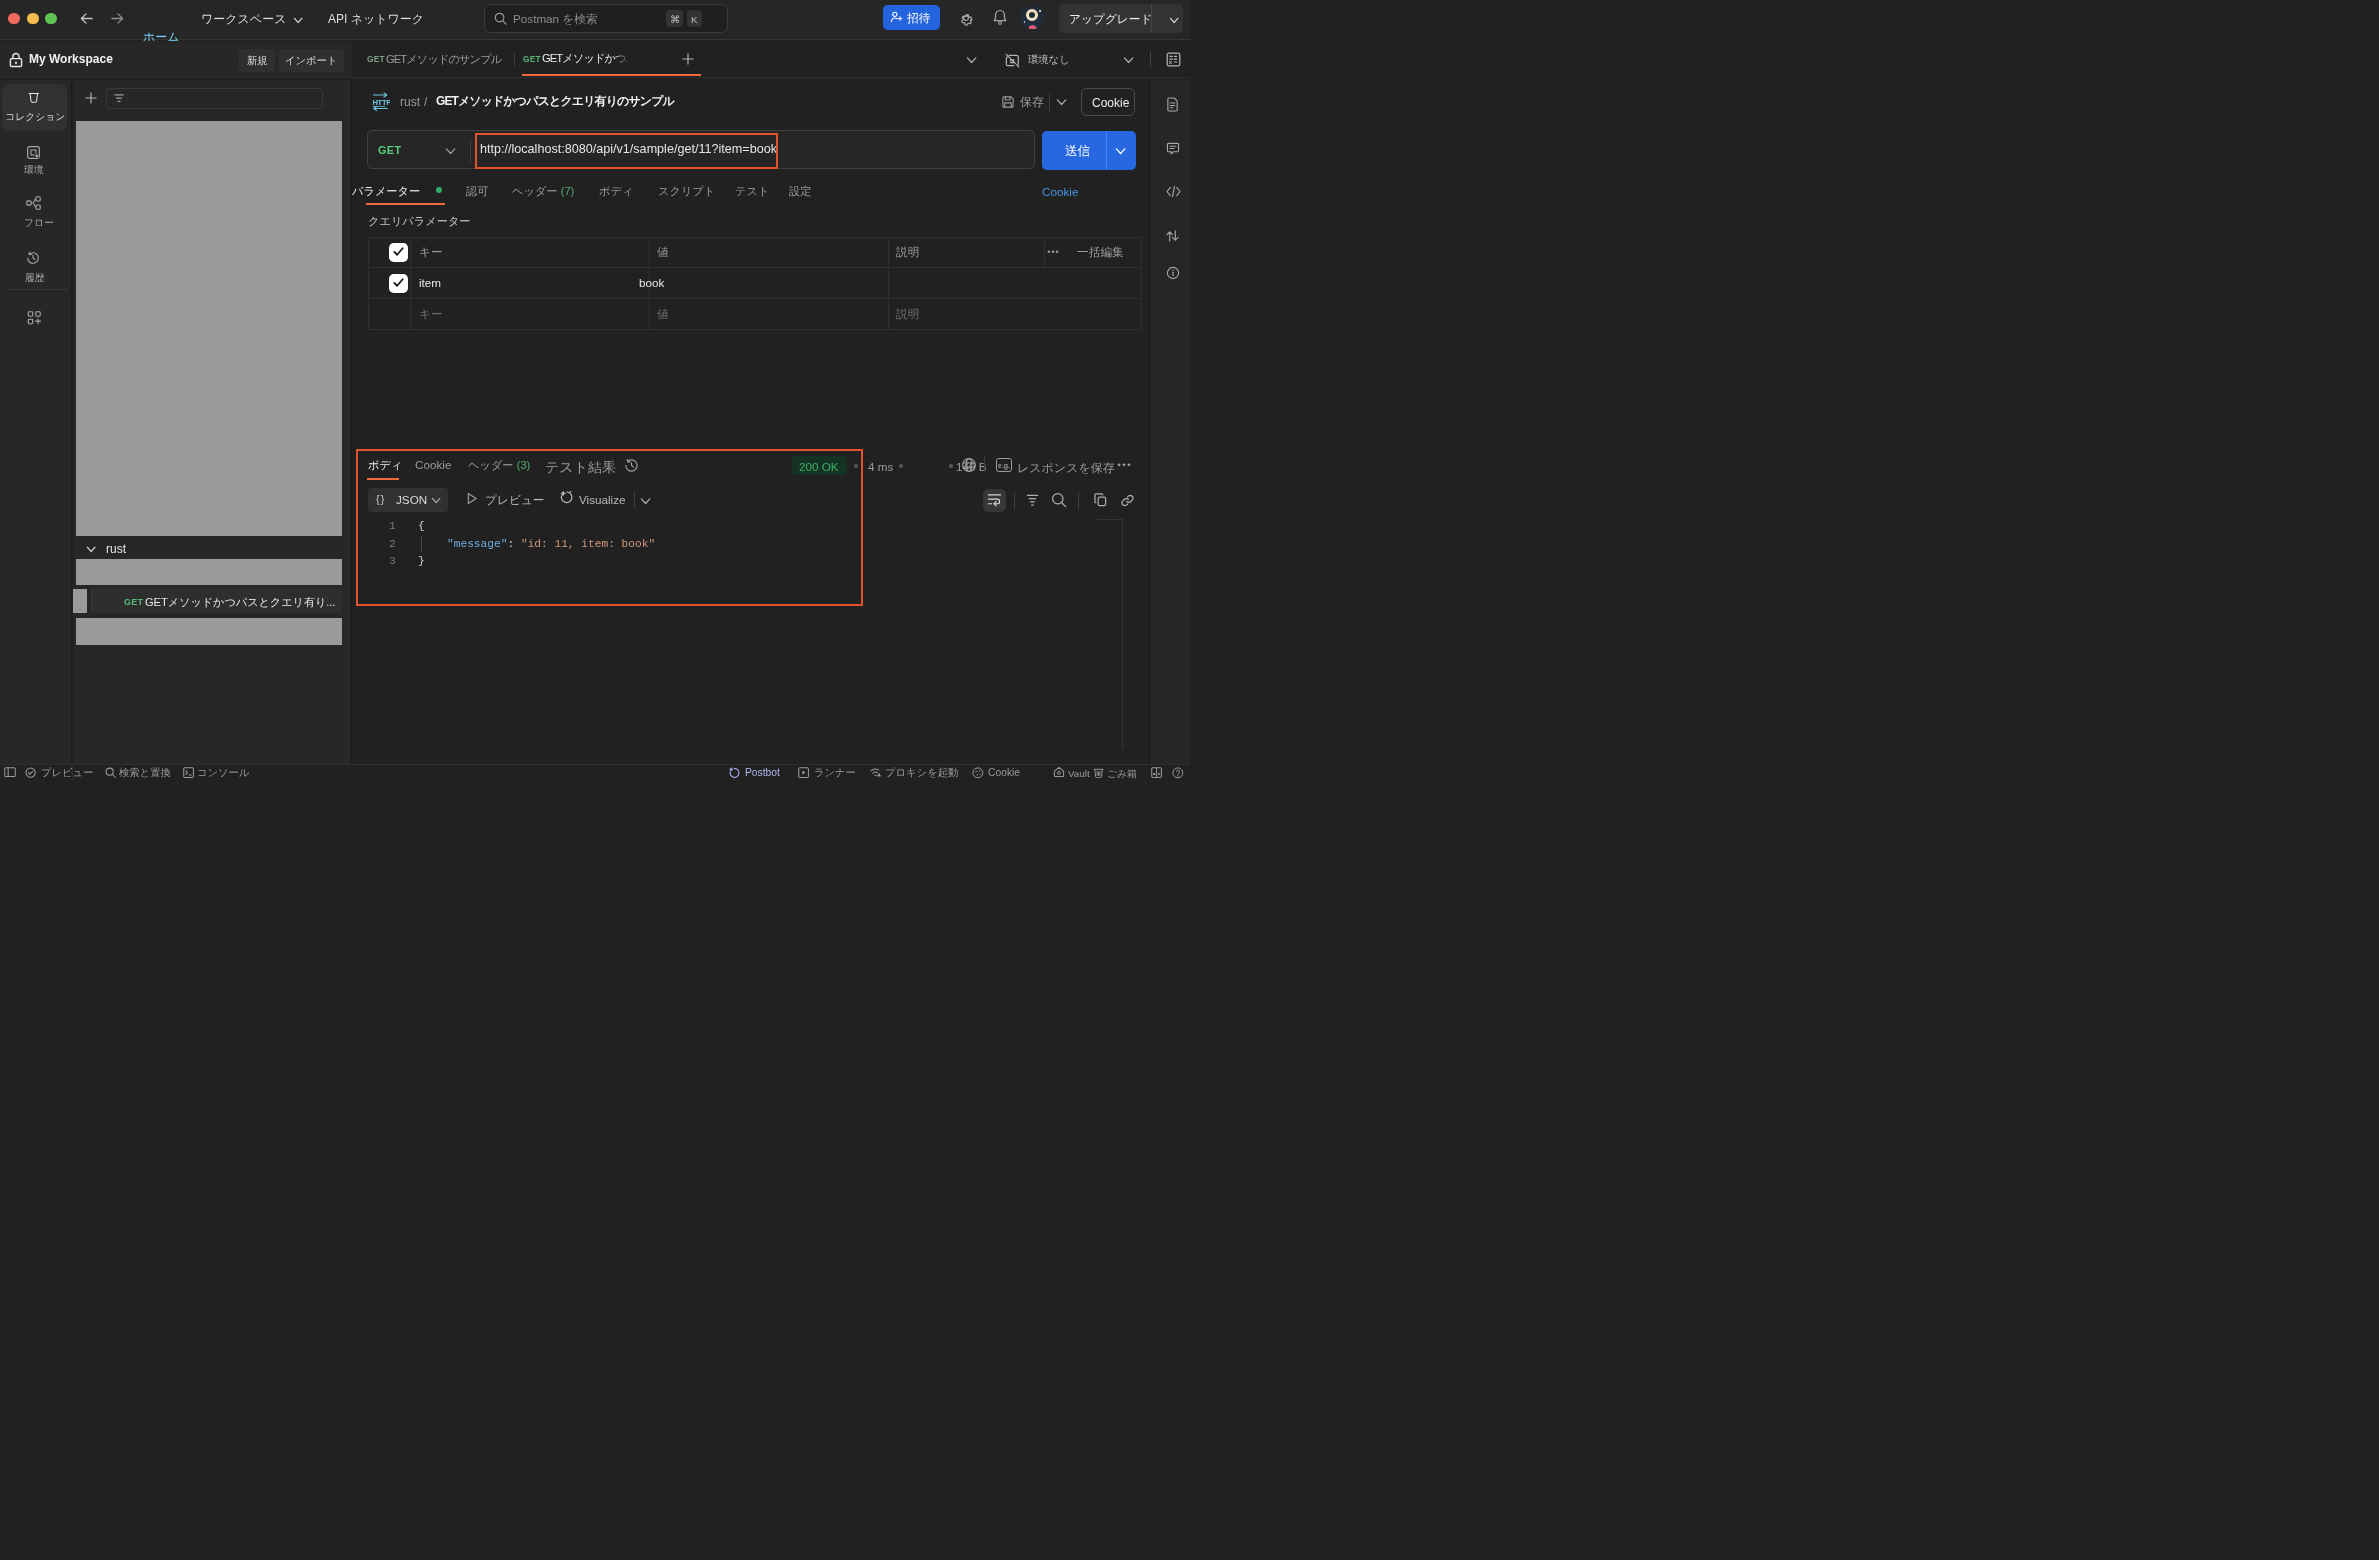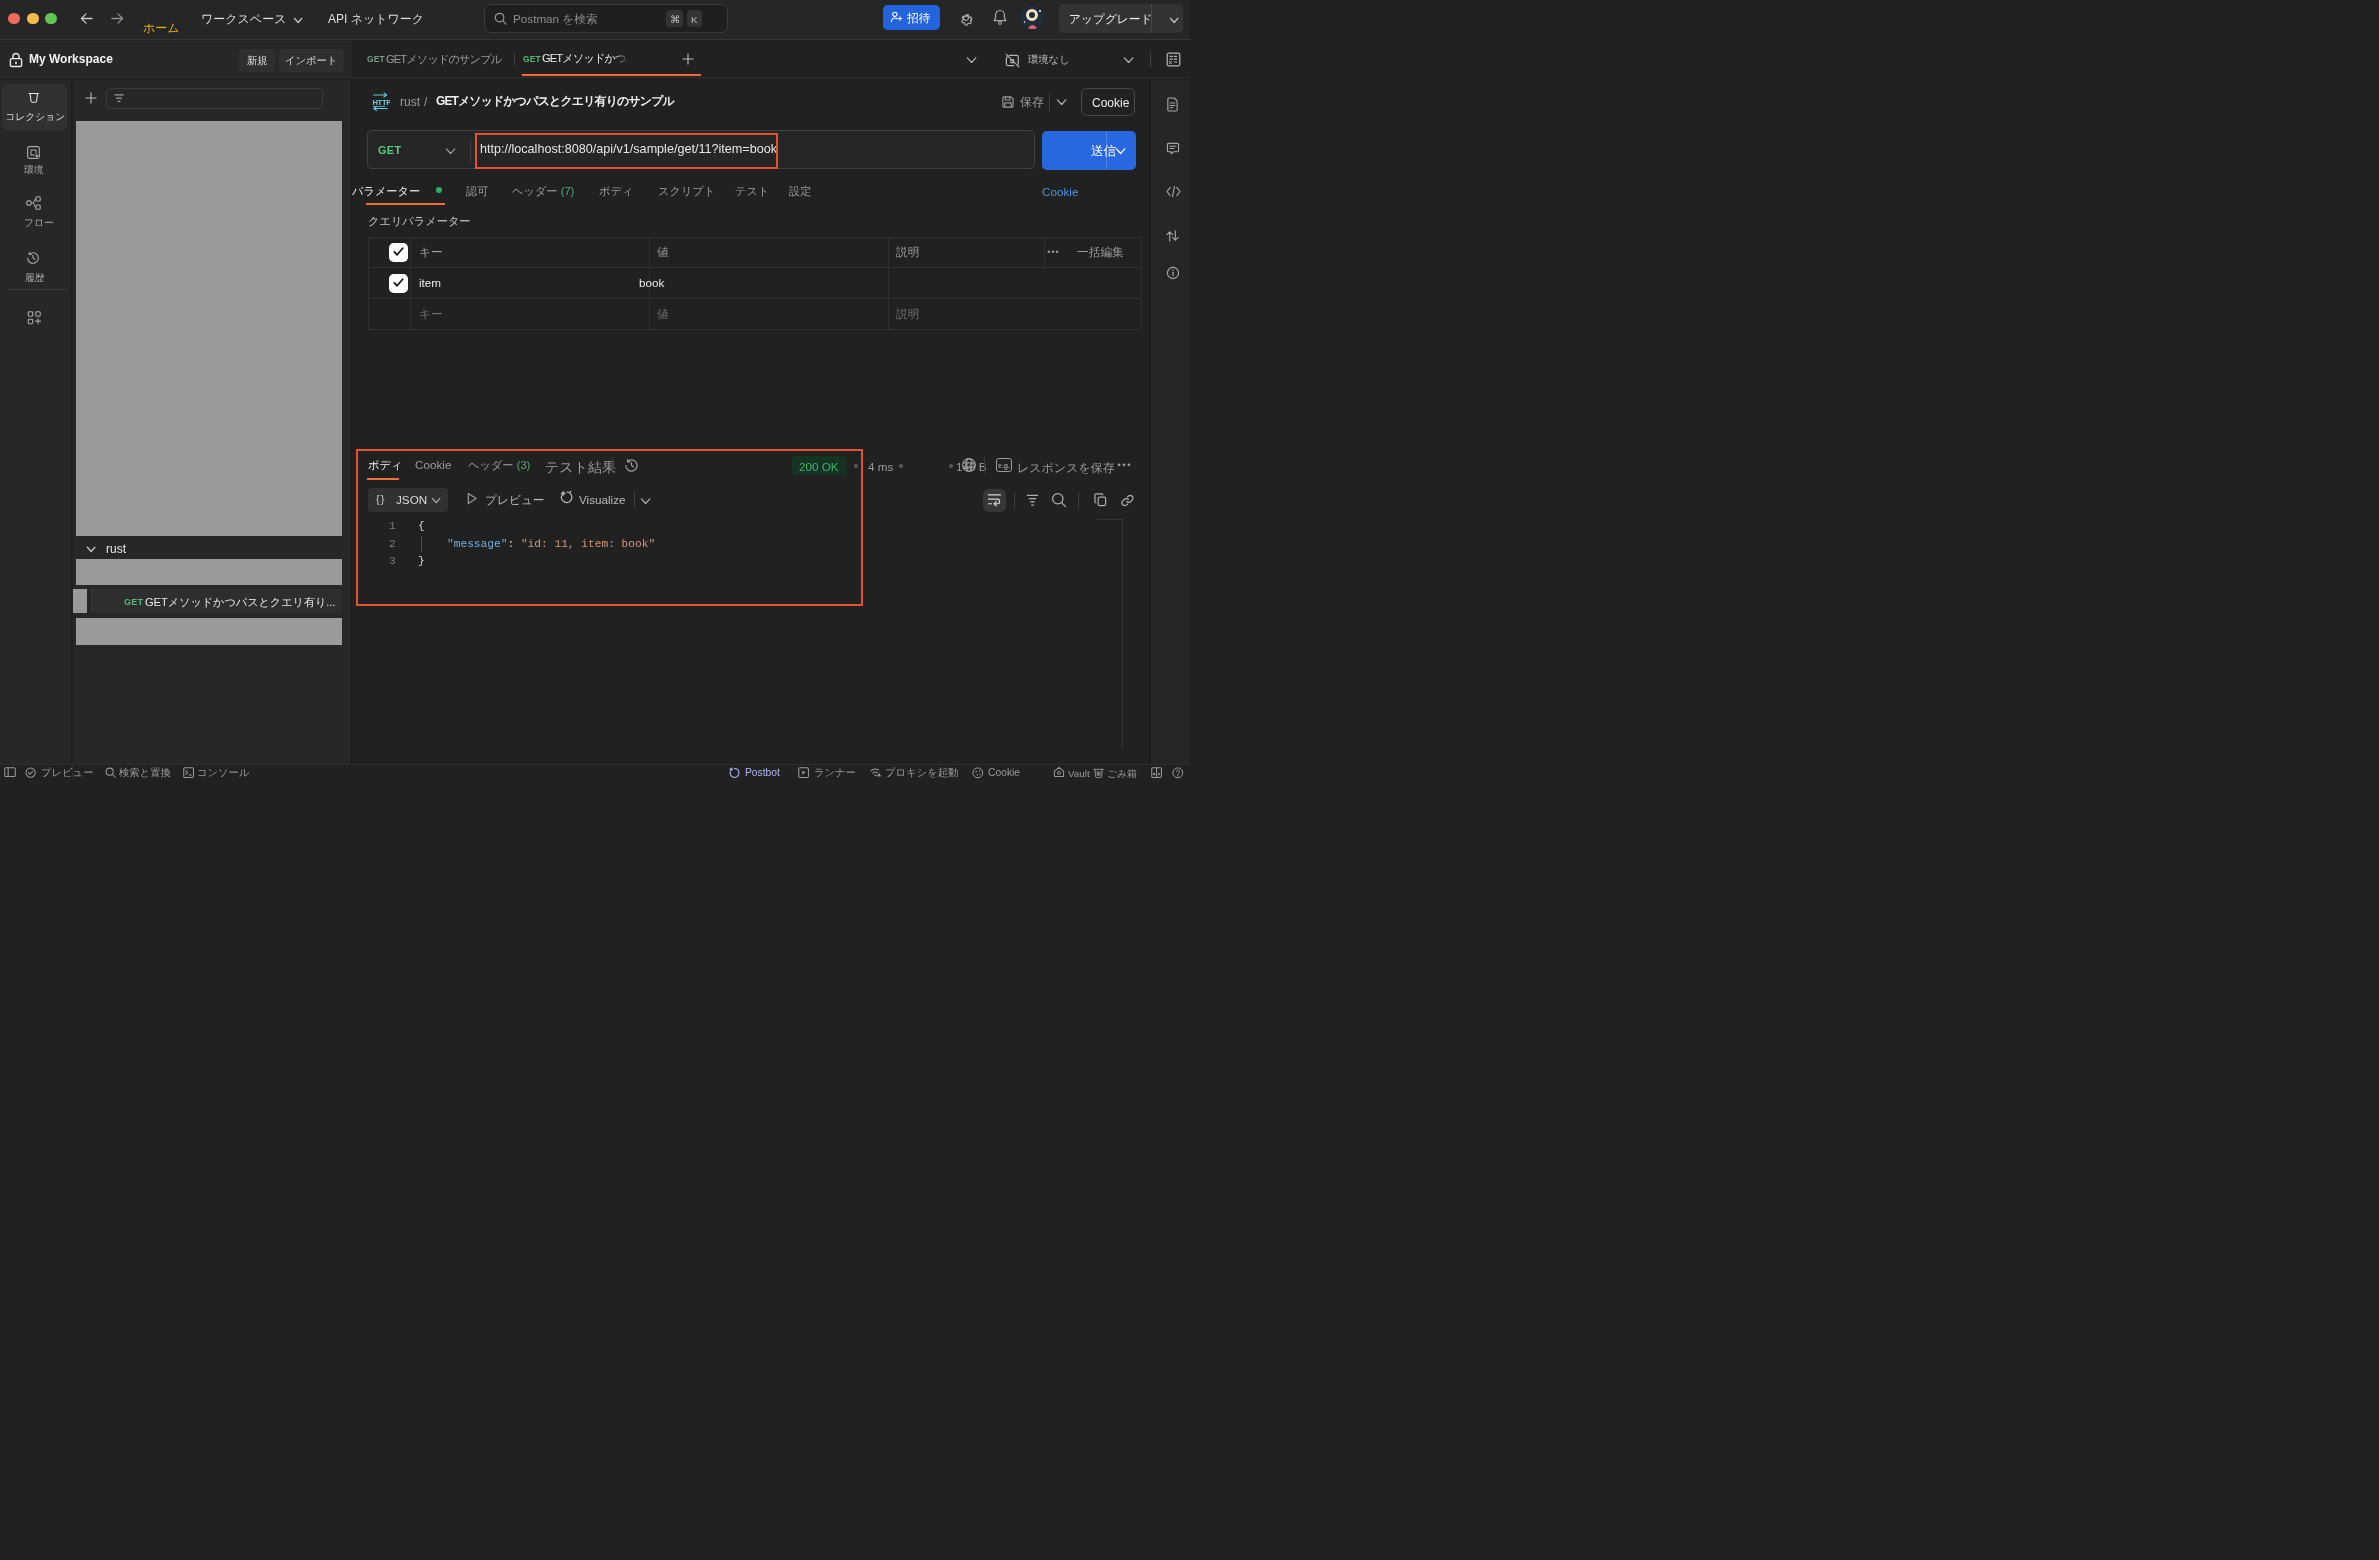--- a/index.html
+++ b/index.html
@@ -19,21 +19,21 @@
 <div class="ab" style="left:8.2px;top:12.6px;width:11.6px;height:11.6px;border-radius:50%;background:#ee6a5f"></div>
 <div class="ab" style="left:27px;top:12.6px;width:11.6px;height:11.6px;border-radius:50%;background:#f5bd4f"></div>
 <div class="ab" style="left:45px;top:12.6px;width:11.6px;height:11.6px;border-radius:50%;background:#61c554"></div>
 
 <svg class="ic" style="left:80px;top:12px" width="13" height="13" viewBox="0 0 14 14">
       <path d="M13 7H1.5M6.5 2 1.5 7l5 5" stroke="#c6c6c6" stroke-width="1.4" fill="none" stroke-linecap="round" stroke-linejoin="round"></path>
     </svg>
 <svg class="ic" style="left:111px;top:12px" width="13" height="13" viewBox="0 0 14 14">
       <path d="M1 7h11.5M7.5 2l5 5-5 5" stroke="#8f8f8f" stroke-width="1.4" fill="none" stroke-linecap="round" stroke-linejoin="round"></path>
     </svg>
-<div class="t" style="left:143px;top:22px;font-size:12px;color:#eab308">ホーム</div>
+<div class="t" style="left:143px;top:31px;font-size:12px;color:#7dd3fc">ホーム</div>
 <div class="t" style="left:201px;top:13px;font-size:12px;color:#dedede">ワークスペース</div>
 <svg class="ic" style="left:293px;top:15px" width="10.3" height="10.3" viewBox="0 0 11 11">
       <path d="M1.5 3.5 5.5 8l4-4.5" stroke="#c6c6c6" stroke-width="1.3" fill="none" stroke-linecap="round" stroke-linejoin="round"></path>
     </svg>
 <div class="t" style="left:328px;top:13px;font-size:12px;color:#dedede">API ネットワーク</div>
 
 <div class="ab" style="left:484px;top:4.2px;width:244px;height:29px;background:#1f1f1f;border:0.9px solid #3c3c3c;border-radius:6.6px"></div>
 <svg class="ic" style="left:494px;top:12px" width="13" height="13" viewBox="0 0 14 14">
       <circle cx="6" cy="6" r="4.6" stroke="#9b9b9b" stroke-width="1.3" fill="none"></circle>
       <path d="M9.5 9.5 13 13" stroke="#9b9b9b" stroke-width="1.3" stroke-linecap="round"></path>
@@ -198,21 +198,21 @@
 
 <div class="ab" style="left:367px;top:130px;width:668px;height:39px;background:#262626;border:0.9px solid #404040;border-radius:4.7px"></div>
 <div class="t" style="left:378px;top:145px;font-size:10.8px;font-weight:bold;color:#57cc7d;letter-spacing:0.4px">GET</div>
 <svg class="ic" style="left:445px;top:146px" width="11.2" height="10.3" viewBox="0 0 12 11">
       <path d="M1.5 3 6 8l4.5-5" stroke="#9b9b9b" stroke-width="1.3" fill="none" stroke-linecap="round" stroke-linejoin="round"></path>
     </svg>
 <div class="ab" style="left:470px;top:140px;width:0.9px;height:21.5px;background:#404040"></div>
 <div class="t" style="left:480px;top:143px;font-size:12.6px;color:#e6e6e6">http://localhost:8080/api/v1/sample/get/11?item=book</div>
 <div class="ab" style="left:1042px;top:131px;width:94px;height:39px;background:#2767e0;border-radius:4.7px"></div>
 <div class="ab" style="left:1106px;top:131px;width:0.9px;height:39px;background:#4a82e8"></div>
-<div class="t" style="left:1091px;top:145px;font-size:12.6px;color:#fff">送信</div>
+<div class="t" style="left:1065px;top:145px;font-size:12.6px;color:#fff">送信</div>
 <svg class="ic" style="left:1115px;top:146px" width="11.2" height="10.3" viewBox="0 0 12 11">
       <path d="M1.5 3 6 8l4.5-5" stroke="#fff" stroke-width="1.4" fill="none" stroke-linecap="round" stroke-linejoin="round"></path>
     </svg>
 
 <div class="t" style="left:352px;top:186px;font-size:11.2px;color:#f0f0f0">パラメーター</div>
 <div class="ab" style="left:436px;top:187px;width:6px;height:6px;border-radius:50%;background:#2fae68"></div>
 <div class="t" style="left:466px;top:186px;font-size:11.2px;color:#9b9b9b">認可</div>
 <div class="t" style="left:512px;top:186px;font-size:11.2px;color:#9b9b9b">ヘッダー <span style="color:#55a973">(7)</span></div>
 <div class="t" style="left:599px;top:186px;font-size:11.2px;color:#9b9b9b">ボディ</div>
 <div class="t" style="left:658px;top:186px;font-size:11.2px;color:#9b9b9b">スクリプト</div>

